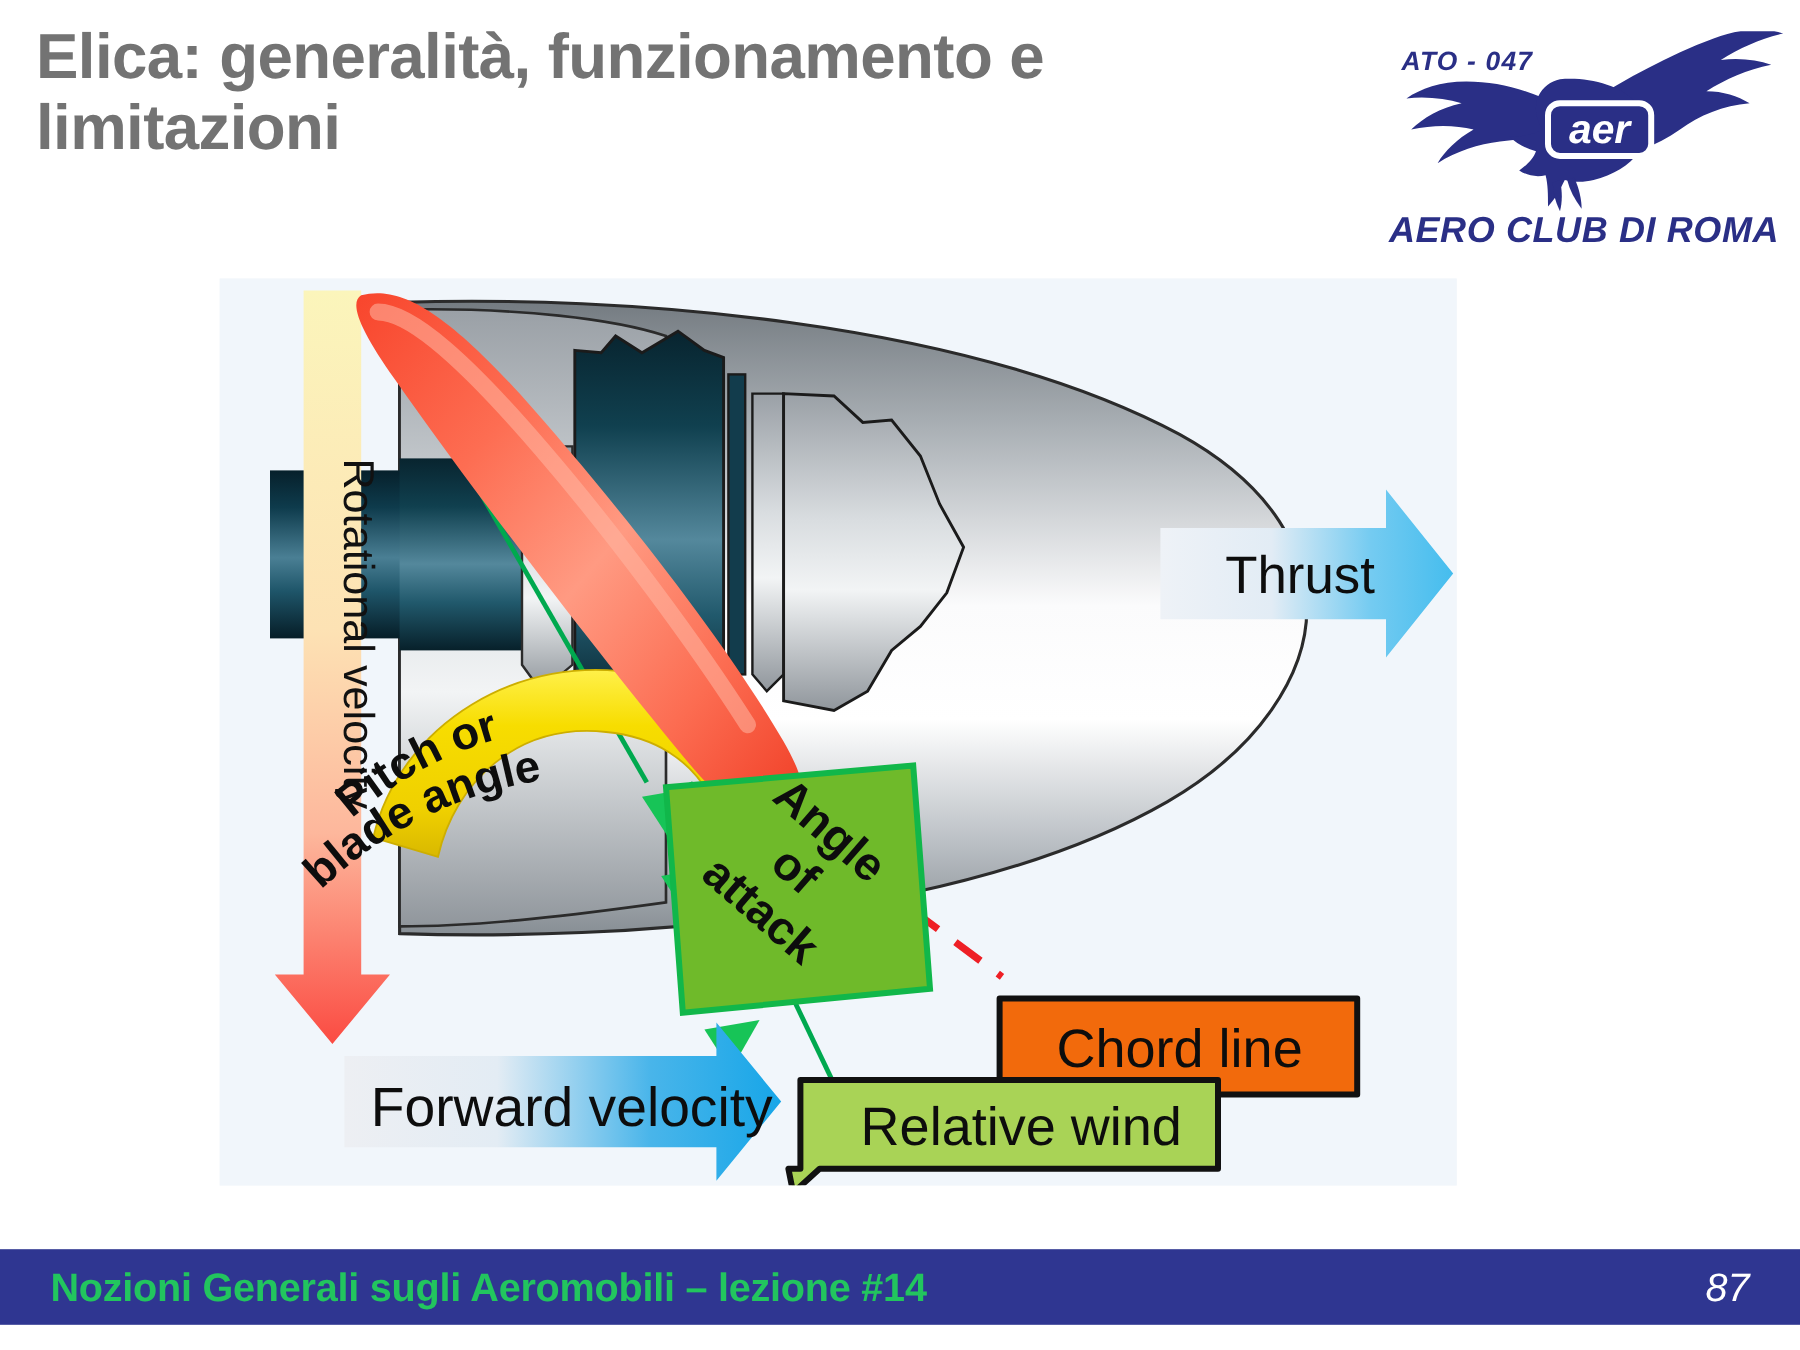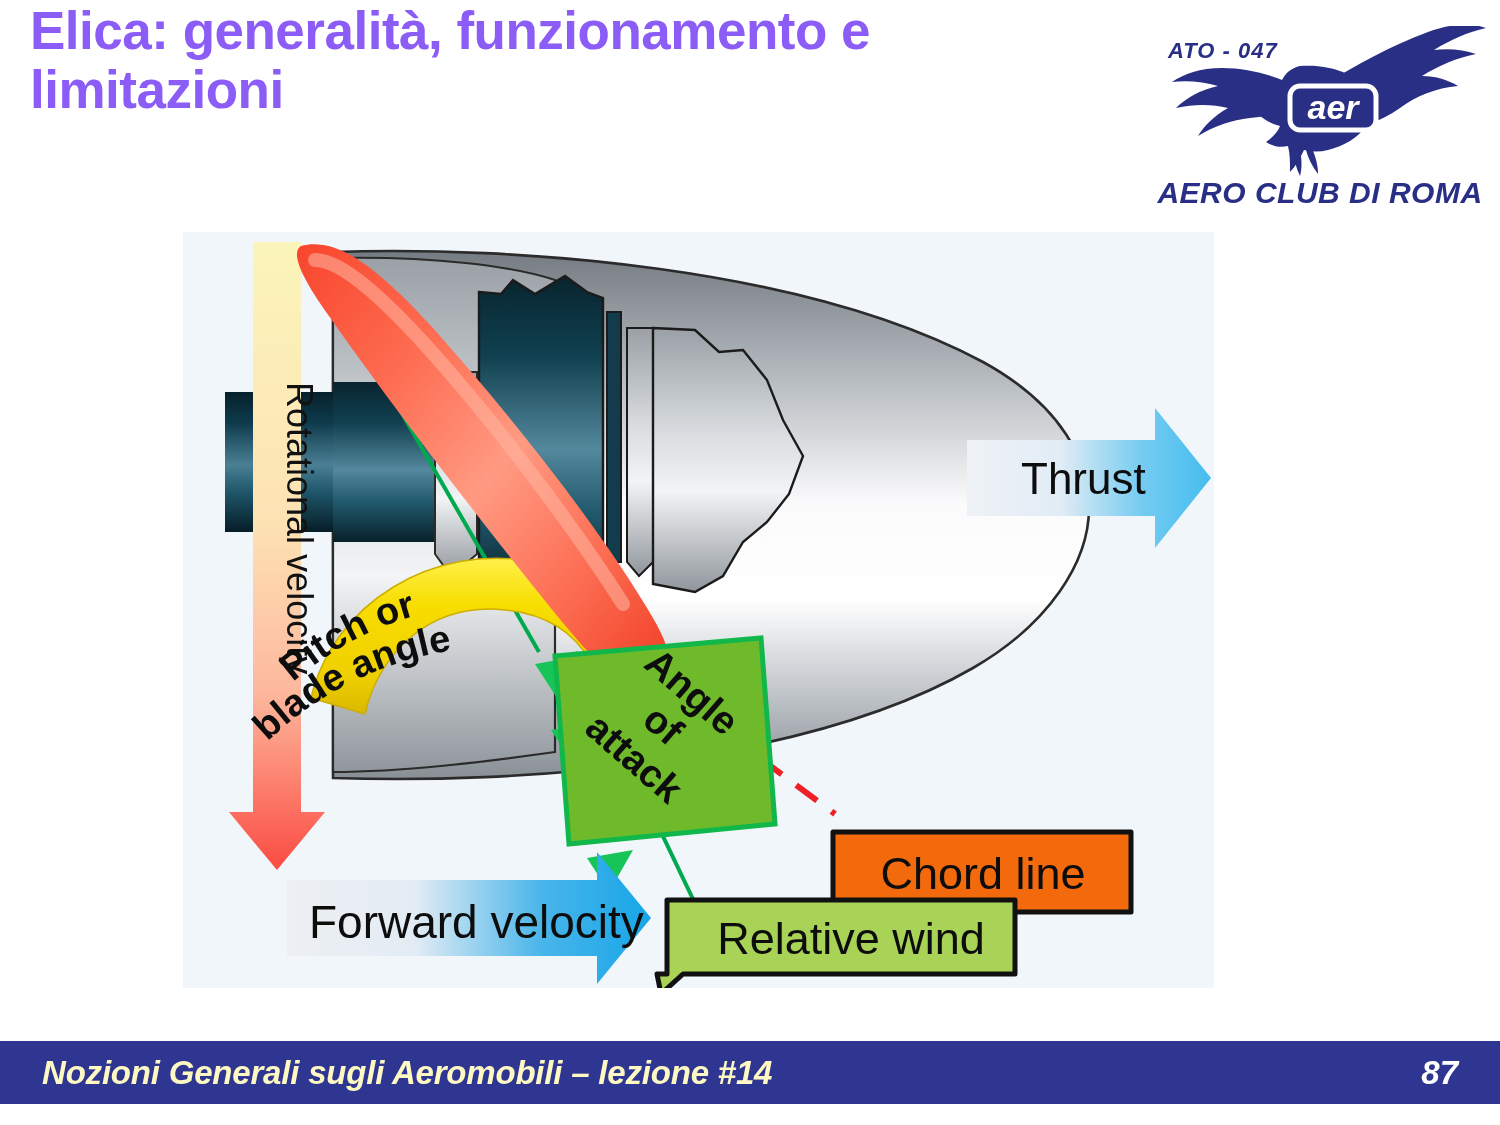--- a/index.html
+++ b/index.html
@@ -7,23 +7,23 @@
     width:1500px;height:1125px;
     background:#ffffff;
     font-family:"Liberation Sans", sans-serif;
     overflow:hidden;
     position:relative;
   }
 
   
   #slide-title{
     position:absolute;
-    left:30px; top:1px;
+    left:30px; top:18px;
     width:1080px;
-    color:#8b5cf6;
+    color:#737373;
     font-weight:bold;
     font-size:53px;
     line-height:1.12;
     letter-spacing:-0.5px;
     font-family:"Liberation Sans", sans-serif;
   }
 
   
   #logo-block{
     position:absolute;
@@ -69,32 +69,31 @@
   
   #footer-bar{
     position:absolute;
     left:0px; top:1041px;
     width:1500px; height:63px;
     background:#2f3691;
   }
   #footer-text{
     position:absolute;
     left:42px; top:13px;
-    color:#fef9c3;
+    color:#22c55e;
     font-weight:bold;
-    font-style:italic;
     font-size:33px;
     letter-spacing:-0.2px;
     white-space:nowrap;
   }
   #footer-page{
     position:absolute;
     right:42px; top:13px;
     color:#ffffff;
-    font-weight:bold;
+    font-weight:normal;
     font-style:italic;
     font-size:33px;
   }
 </style>
 </head>
 <body>
 
 <div id="slide-title">Elica: generalità, funzionamento e limitazioni</div>
 
 <div id="logo-block">

